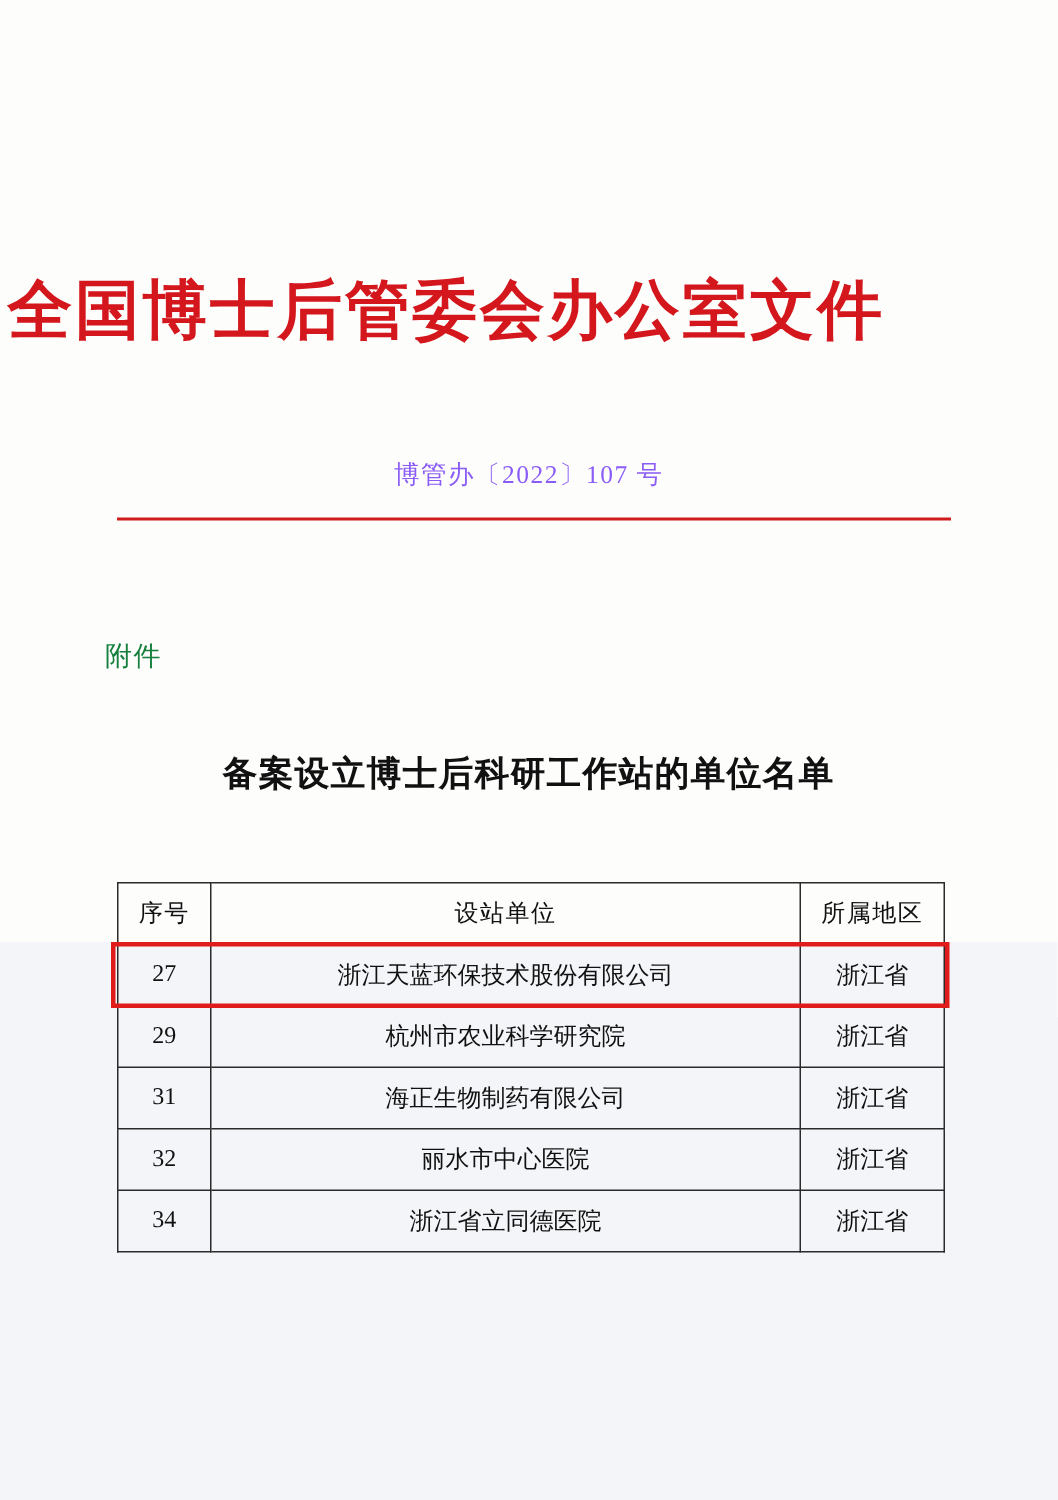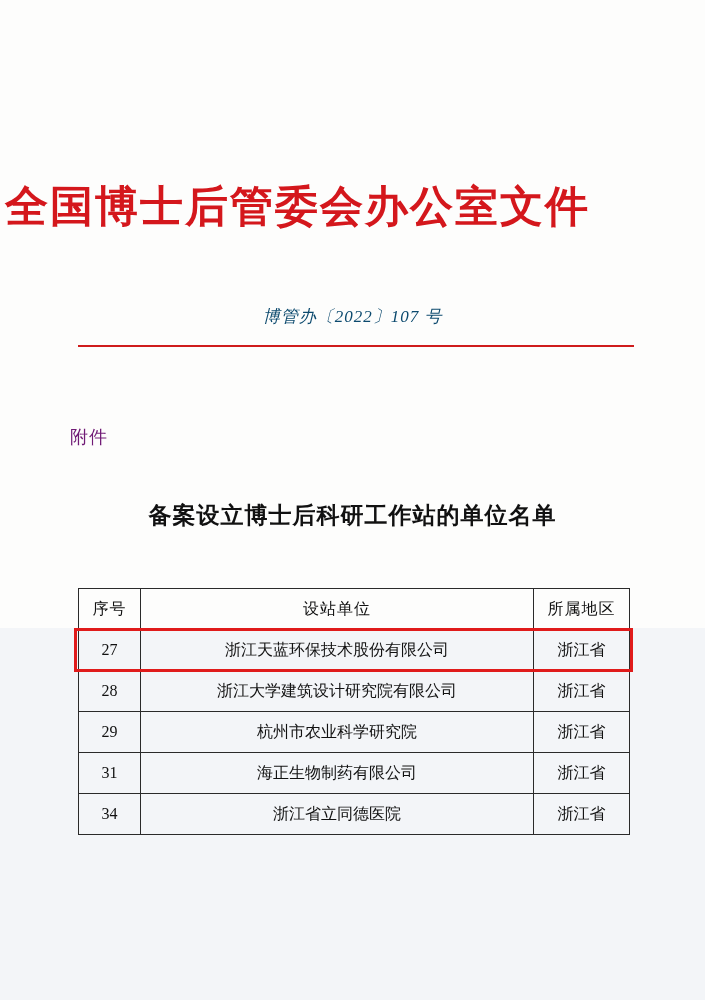--- a/index.html
+++ b/index.html
@@ -55,39 +55,38 @@
     font-size: 43px;
     letter-spacing: 2px;
     white-space: nowrap;
   }
   .doc-number {
     position: absolute;
     left: 0;
     top: 305px;
     width: 705px;
     text-align: center;
-    color: #0c4a6e;
+    color: #8b5cf6;
     font-size: 17px;
     letter-spacing: 1px;
-    font-style: italic;
   }
   .red-rule {
     position: absolute;
     left: 78px;
     top: 345px;
     width: 556px;
     height: 2px;
     background: #cf1c1c;
   }
   .attachment-label {
     position: absolute;
     left: 70px;
     top: 425px;
     font-size: 18px;
-    color: #701a75;
+    color: #15803d;
     letter-spacing: 1px;
   }
   .list-title {
     position: absolute;
     left: 0;
     top: 500px;
     width: 705px;
     text-align: center;
     font-size: 23px;
     font-weight: bold;
@@ -166,35 +165,35 @@
           <th>所属地区</th>
         </tr>
       </thead>
       <tbody id="table-body">
           <tr class="highlight-row">
             <td>27</td>
             <td>浙江天蓝环保技术股份有限公司</td>
             <td>浙江省</td>
           </tr>
           <tr>
-            <td>28</td>
-            <td>浙江大学建筑设计研究院有限公司</td>
-            <td>浙江省</td>
-          </tr>
-          <tr>
             <td>29</td>
             <td>杭州市农业科学研究院</td>
             <td>浙江省</td>
           </tr>
           <tr>
             <td>31</td>
             <td>海正生物制药有限公司</td>
             <td>浙江省</td>
           </tr>
           <tr>
+            <td>32</td>
+            <td>丽水市中心医院</td>
+            <td>浙江省</td>
+          </tr>
+          <tr>
             <td>34</td>
             <td>浙江省立同德医院</td>
             <td>浙江省</td>
           </tr>
         </tbody>
     </table>
 
     <div class="highlight-box"></div>
 
   </div>

